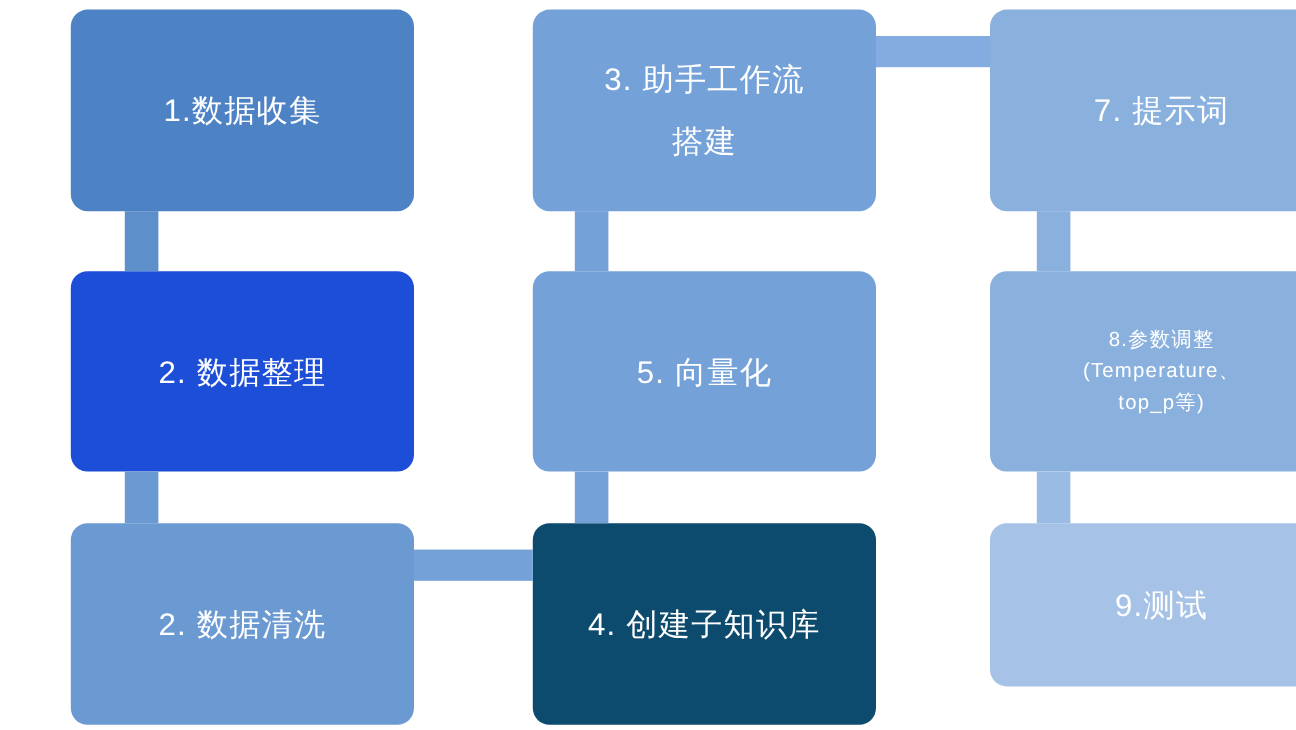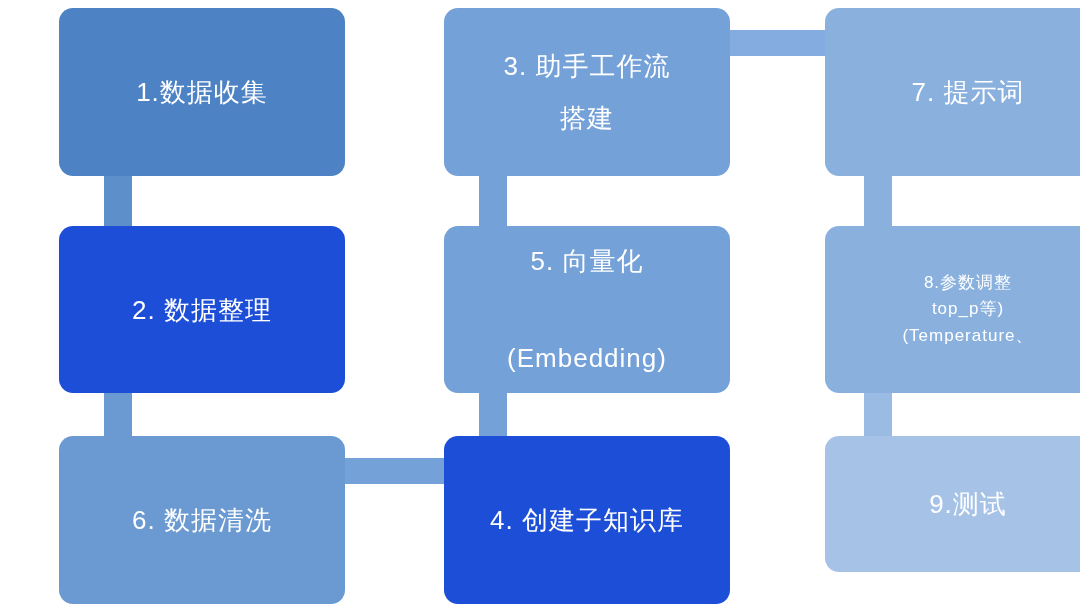--- a/index.html
+++ b/index.html
@@ -56,45 +56,44 @@
 
   <div class="box b1" style="background: rgb(77, 130, 196);">
     <span class="line">1.数据收集</span>
   </div>
 
   <div class="box b2" style="background: #1d4ed8;">
     <span class="line">2. 数据整理</span>
   </div>
 
   <div class="box b3" style="background: rgb(107, 154, 210);">
-    <span class="line">6. 数据清洗</span>
+    <span class="line">2. 数据清洗</span>
   </div>
 
-  <div class="box b4" style="background: #1d4ed8;">
+  <div class="box b4" style="background: #0c4a6e;">
     <span class="line">4. 创建子知识库</span>
   </div>
 
   <div class="box b5" style="background: rgb(116, 161, 216); gap: 45px;">
     <span class="line">5. 向量化</span>
-    <span class="line">(Embedding)</span>
   </div>
 
   <div class="box b6" style="background: rgb(116, 161, 216);">
     <span class="line">3. 助手工作流</span>
     <span class="line">搭建</span>
   </div>
 
   <div class="box b7" style="background: rgb(138, 177, 222);">
     <span class="line">7. 提示词</span>
   </div>
 
   <div class="box b8" style="background: rgb(138, 177, 222);">
     <span class="line">8.参数调整</span>
+    <span class="line">(Temperature、</span>
     <span class="line">top_p等)</span>
-    <span class="line">(Temperature、</span>
   </div>
 
   <div class="box b9" style="background: rgb(166, 195, 231);">
     <span class="line">9.测试</span>
   </div>
 
   <div class="conn c12" style="background: rgb(93, 144, 203);"></div>
   <div class="conn c23" style="background: rgb(107, 154, 210);"></div>
   <div class="conn c34" style="background: rgb(116, 161, 216);"></div>
   <div class="conn c45" style="background: rgb(116, 161, 216);"></div>

